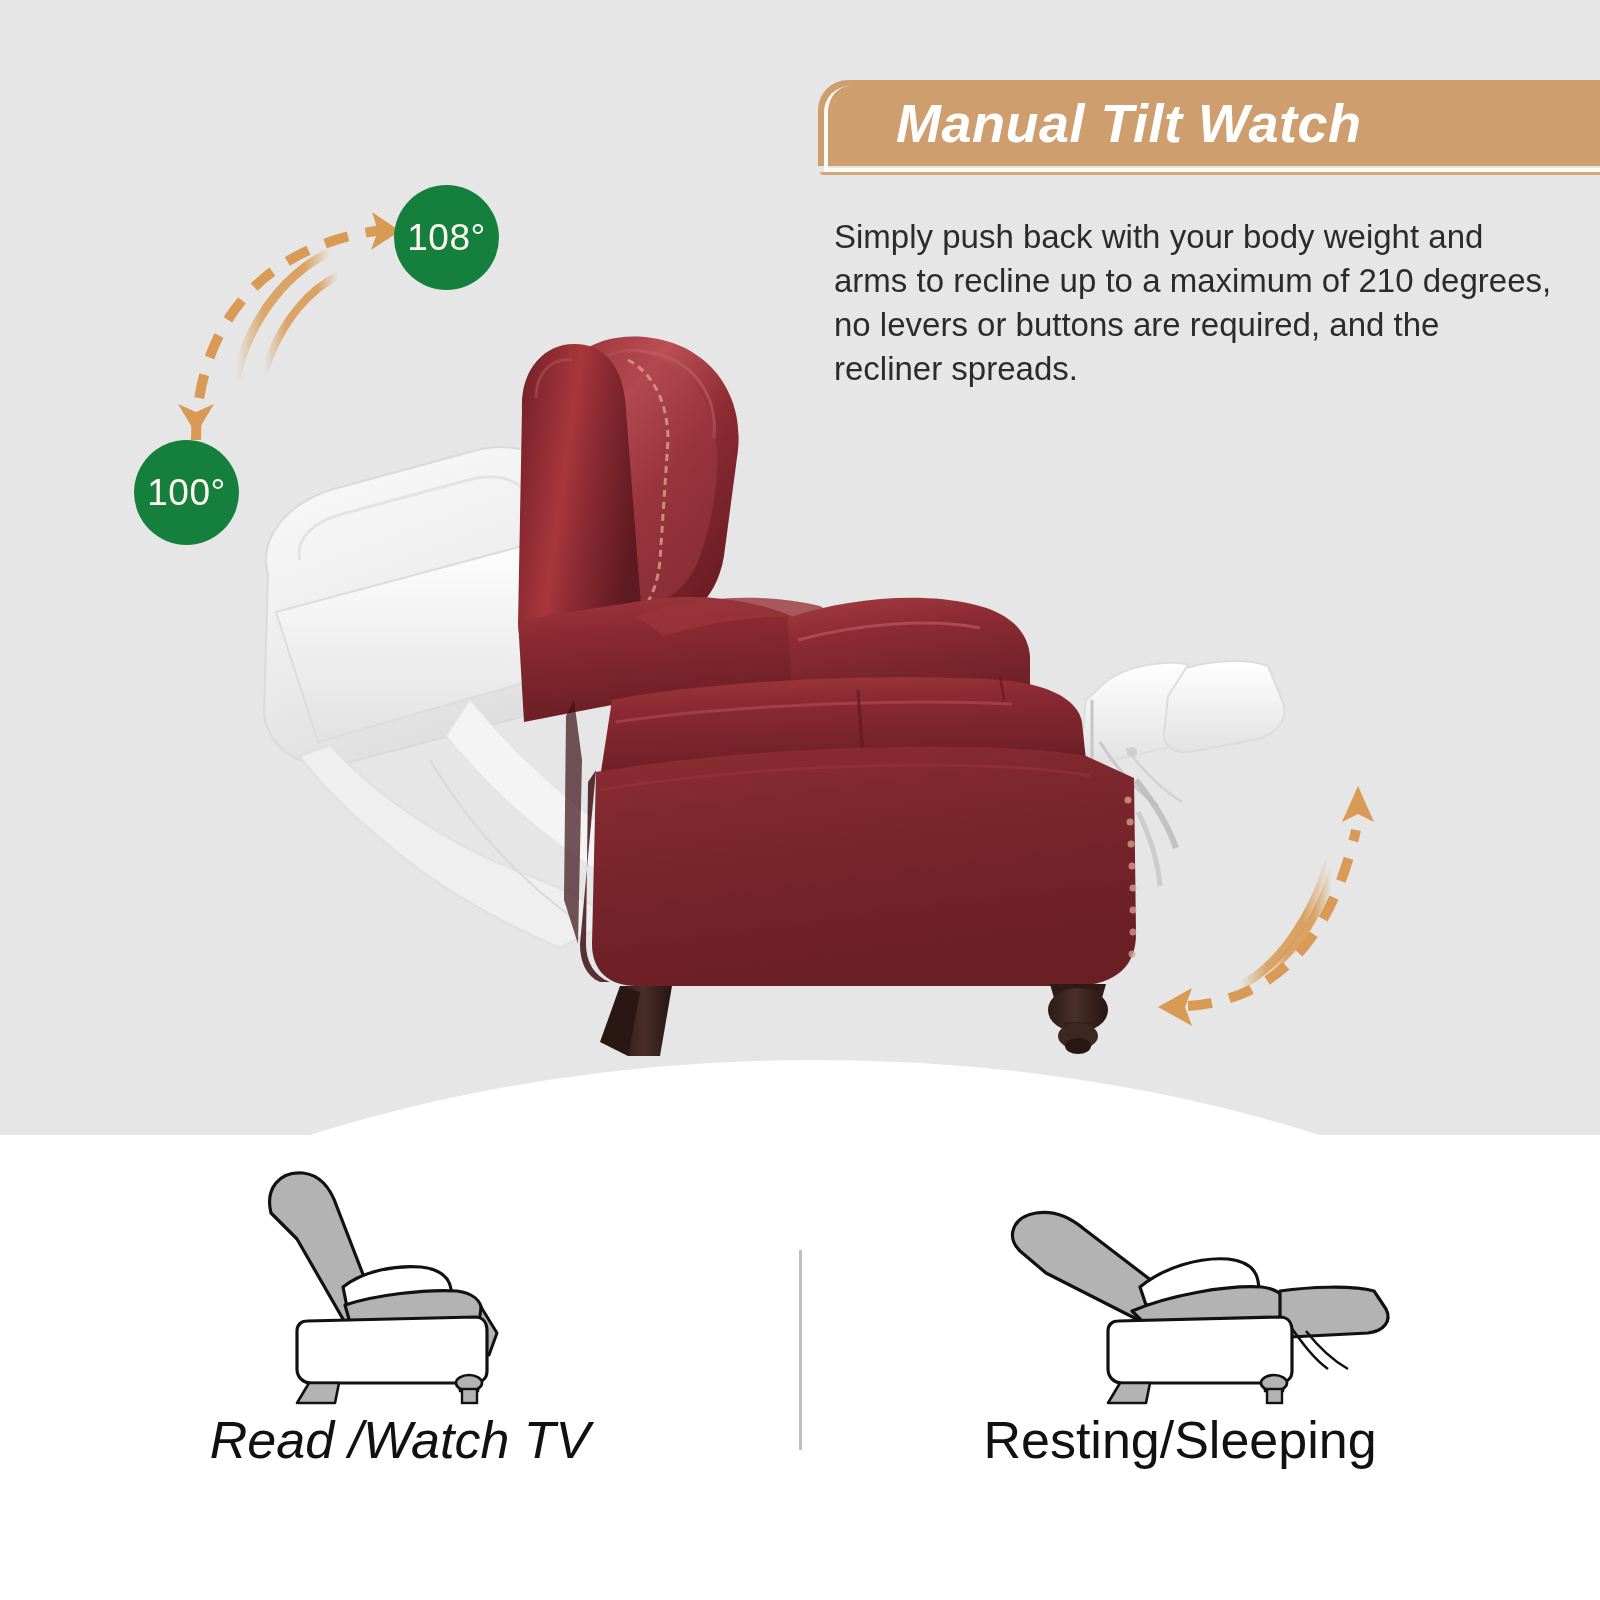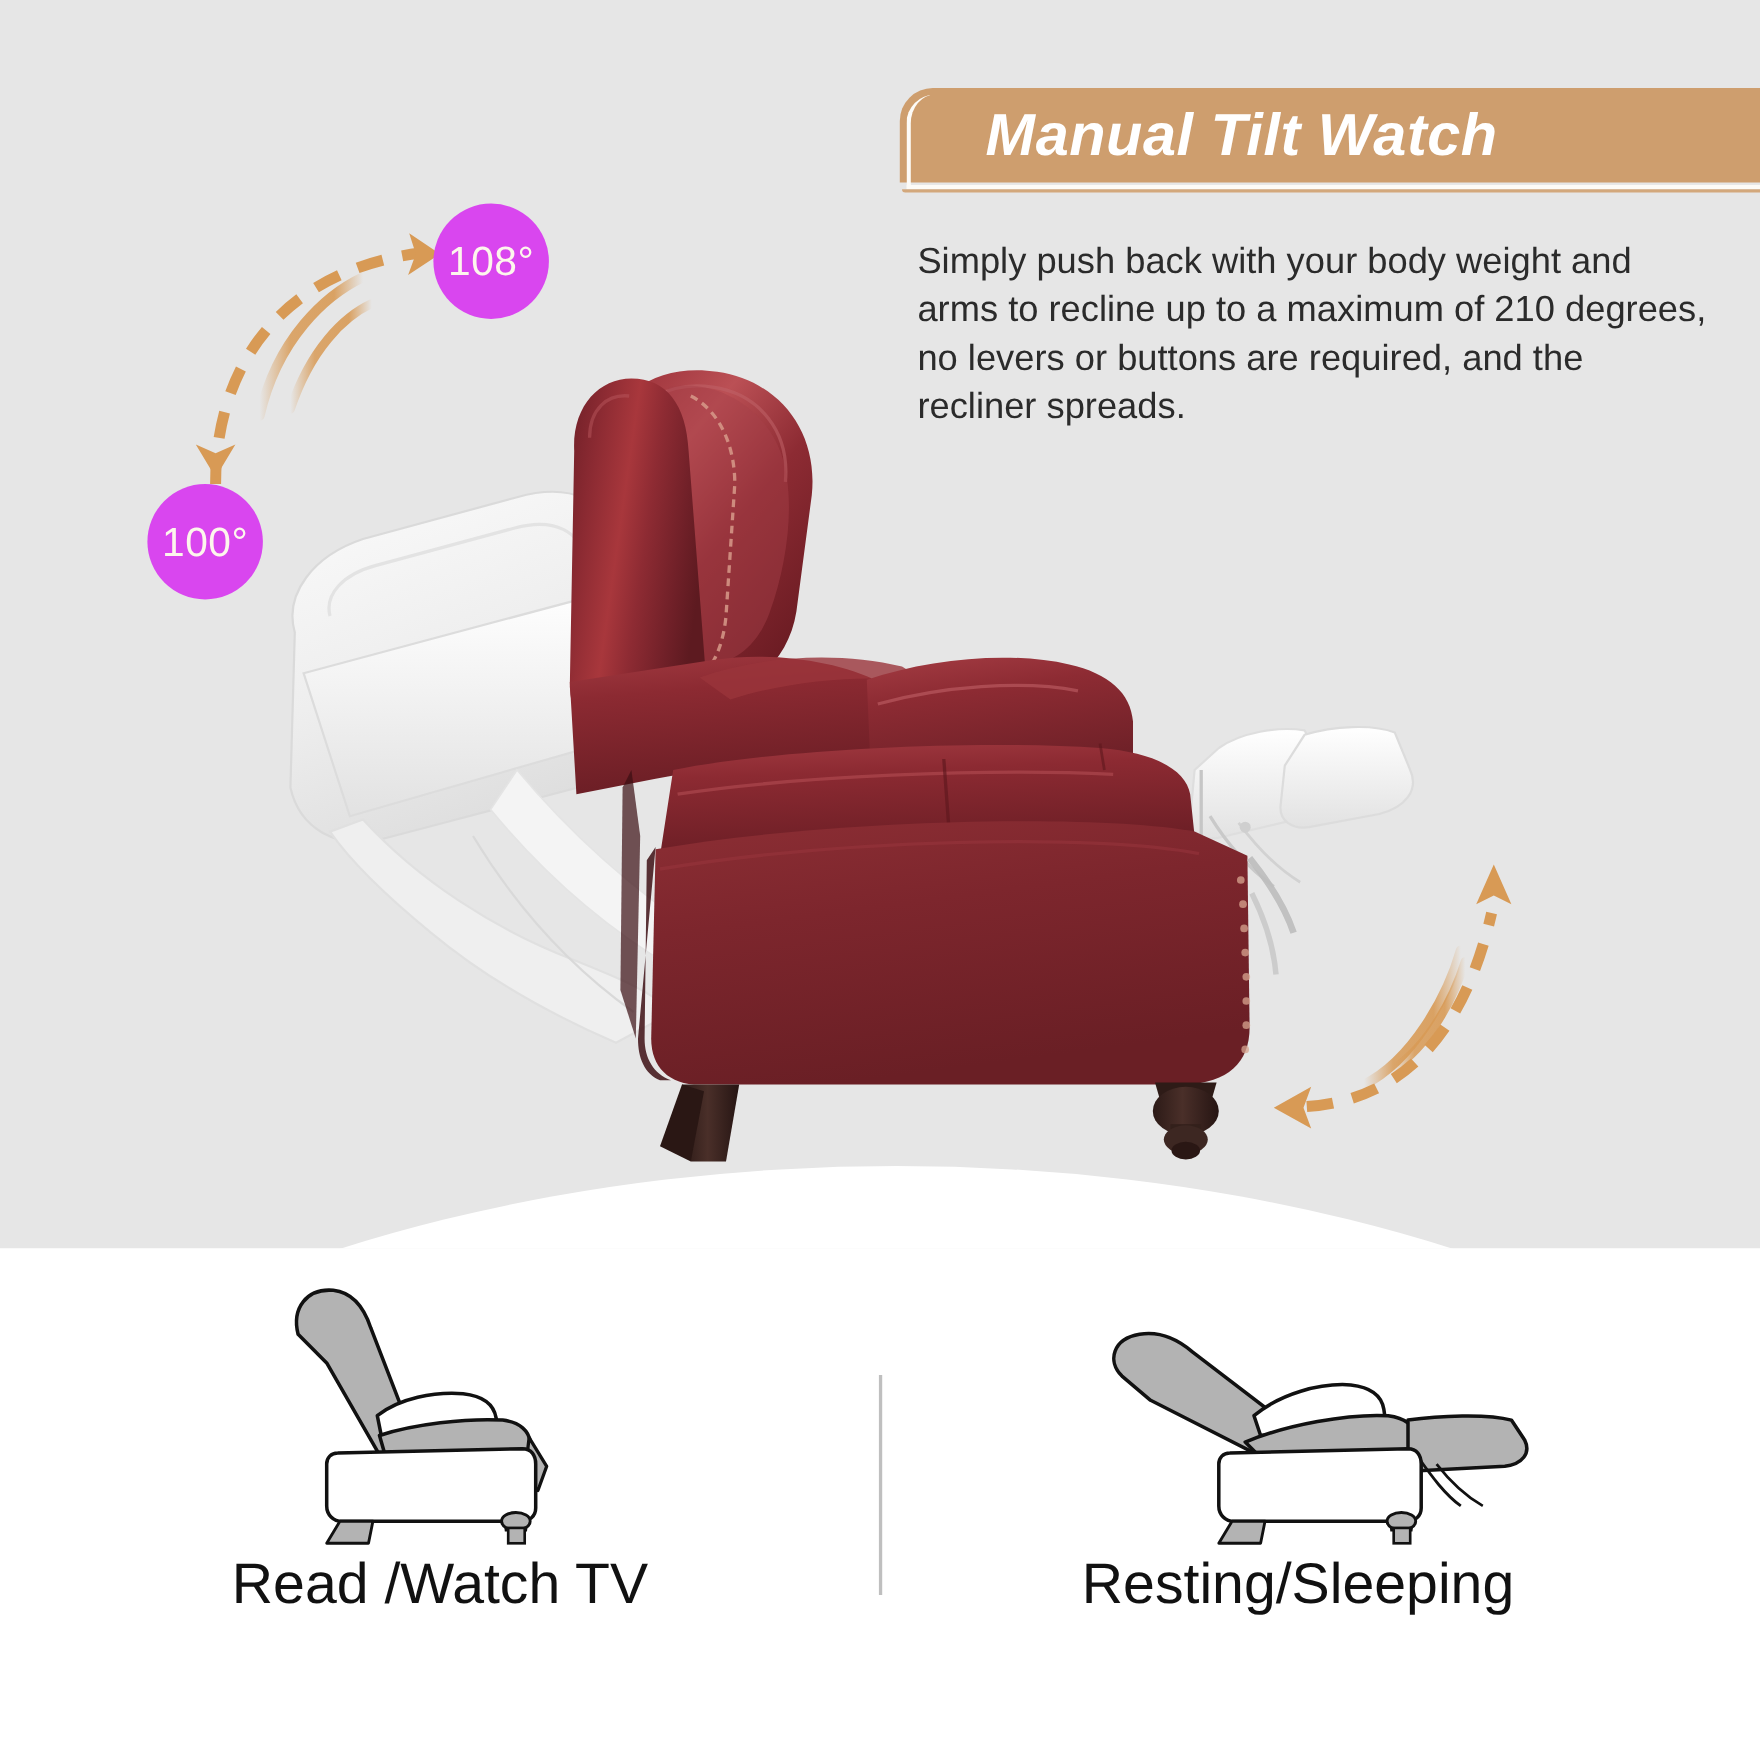--- a/index.html
+++ b/index.html
@@ -70,21 +70,21 @@
     position:absolute;left:834px;top:215px;width:720px;
     font-size:33px;
     line-height:44px;
     color:#2b2b2b;
   }
 
   
   .badge{
     position:absolute;
     border-radius:50%;
-    background:#d946ef;
+    background:#15803d;
     color:#fdf6ec;
     display:flex;align-items:center;justify-content:center;
     font-size:37px;
     letter-spacing:0.5px;
   }
   .badge-108{ left:394px;top:185px;width:105px;height:105px; }
   .badge-140{ left:134px;top:440px;width:105px;height:105px; }
 
   
   .overlay{
@@ -97,21 +97,21 @@
     position:absolute;left:0;top:1135px;width:1600px;height:465px;
     background:#ffffff;
   }
   .divider{
     position:absolute;left:799px;top:115px;width:3px;height:200px;
     background:#bfbfbf;
   }
   .icon-col{
     position:absolute;top:0;width:760px;height:465px;
   }
-  .icon-col.left{ left:20px; }
+  .icon-col.left{ left:20px;font-style:italic; }
   .icon-col.right{ left:800px; }
   .icon-art{
     position:absolute;left:0;top:20px;width:760px;height:250px;
   }
   .icon-caption{
     position:absolute;left:0;top:275px;width:760px;
     text-align:center;
     font-size:52px;
     color:#111111;
     white-space:nowrap;

